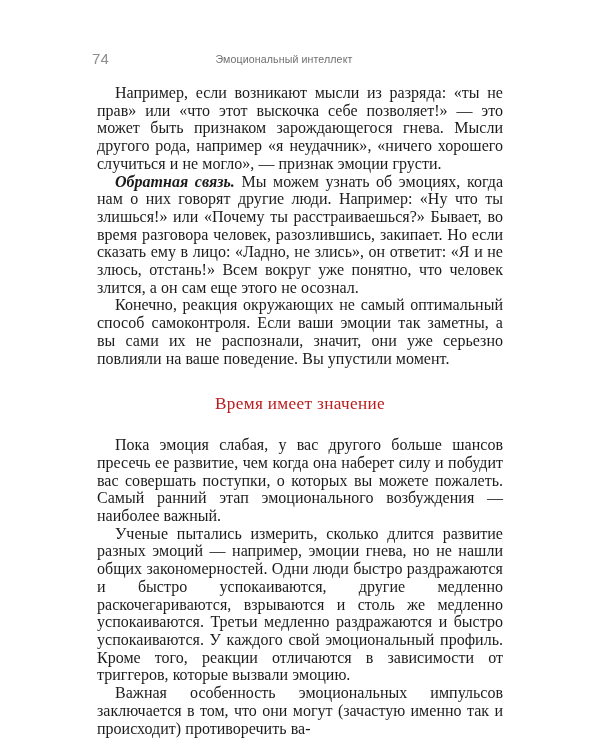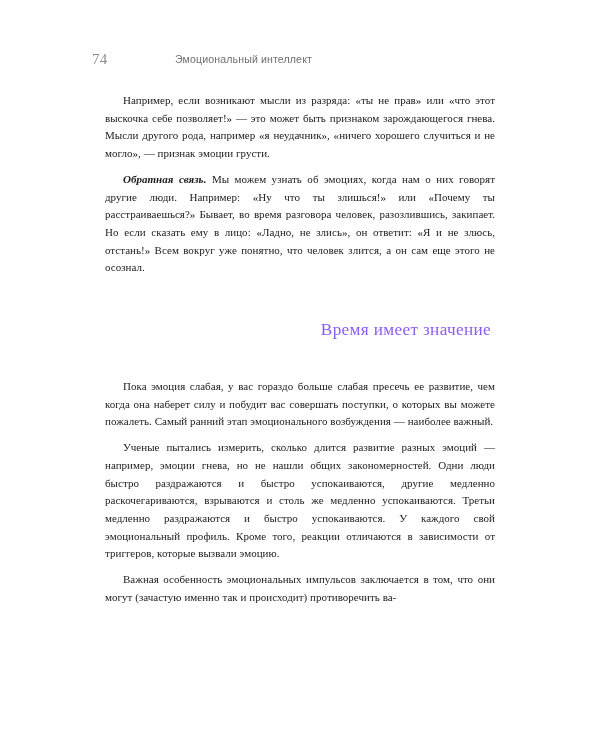--- a/index.html
+++ b/index.html
@@ -25,74 +25,74 @@
     position: absolute;
     left: 0;
     top: 50px;
     width: 600px;
     height: 18px;
   }
   .folio {
     position: absolute;
     left: 92px;
     top: 0;
-    font-family: Liberation Serif, serif;
+    font-family: Liberation Sans, sans-serif;
     font-size: 15px;
     line-height: 18px;
     color: #8d8d8d;
     letter-spacing: 0.2px;
   }
   .head-title {
     position: absolute;
-    left: 175px;
+    left: 149px;
     top: 2px;
     width: 270px;
-    text-align: left;
+    text-align: center;
     font-family: "Liberation Sans", sans-serif;
     font-size: 10.6px;
     line-height: 14px;
     color: #6f6f6f;
     letter-spacing: 0.12px;
     white-space: nowrap;
   }
 
   
   .text-block {
     position: absolute;
     left: 97px;
     top: 84px;
     width: 406px;
   }
   p.body-par {
-    margin: 8px;
+    margin: 0;
     text-indent: 18px;
     text-align: justify;
-    font-size: 11px;
+    font-size: 16px;
     line-height: 17.7px;
     letter-spacing: 0.02px;
     word-spacing: 0.1px;
     -webkit-hyphens: manual;
     hyphens: manual;
   }
   .run-in {
     font-weight: bold;
     font-style: italic;
   }
 
   
   h2.section-head {
-    margin: 12px;
+    margin: 4px;
     padding: 0;
     font-family: "Liberation Serif", serif;
     font-weight: normal;
     font-size: 17.2px;
     line-height: 22px;
-    text-align: right;
+    text-align: center;
     letter-spacing: 0.35px;
-    color: #8b5cf6;
+    color: #b91c1c;
   }
   .head-gap-top { height: 22px; }
   .head-gap-bottom { height: 17px; }
 </style>
 </head>
 <body>
 
 <div class="page">
 
   <div class="running-head">
@@ -100,26 +100,27 @@
     <div class="head-title">Эмоциональный интеллект</div>
   </div>
 
   <div class="text-block">
 
     <p class="body-par">Например, если возникают мысли из разряда: «ты не прав» или «что этот выскочка себе позволяет!» — это может быть признаком зарождающегося гнева. Мысли другого рода, например «я неудачник», «ничего хорошего случиться и не могло», — признак эмоции грусти.</p>
 
 
     <p class="body-par"><span class="run-in">Обратная связь.</span><span> Мы можем узнать об эмоциях, когда нам о них говорят другие люди. Например: «Ну что ты злишься!» или «Почему ты расстраиваешься?» Бывает, во время разговора человек, разозлившись, закипает. Но если сказать ему в лицо: «Ладно, не злись», он ответит: «Я и не злюсь, отстань!» Всем вокруг уже понятно, что человек злится, а он сам еще этого не осознал.</span></p>
 
+    <p class="body-par">Конечно, реакция окружающих не самый оптимальный способ самоконтроля. Если ваши эмоции так заметны, а вы сами их не распознали, значит, они уже серьезно повлияли на ваше поведение. Вы упустили момент.</p>
 
     <div class="head-gap-top"></div>
     <h2 class="section-head">Время имеет значение</h2>
     <div class="head-gap-bottom"></div>
 
-    <p class="body-par">Пока эмоция слабая, у вас гораздо больше слабая пресечь ее развитие, чем когда она наберет силу и побудит вас совершать поступки, о которых вы можете пожалеть. Самый ранний этап эмоционального возбуждения — наиболее важный.</p>
+    <p class="body-par">Пока эмоция слабая, у вас другого больше шансов пресечь ее развитие, чем когда она наберет силу и побудит вас совершать поступки, о которых вы можете пожалеть. Самый ранний этап эмоционального возбуждения — наиболее важный.</p>
 
     <p class="body-par">Ученые пытались измерить, сколько длится развитие разных эмоций — например, эмоции гнева, но не нашли общих закономерностей. Одни люди быстро раздражаются и быстро успокаиваются, другие медленно раскочегариваются, взрываются и столь же медленно успокаиваются. Третьи медленно раздражаются и быстро успокаиваются. У каждого свой эмоциональный профиль. Кроме того, реакции отличаются в зависимости от триггеров, которые вызвали эмоцию.</p>
 
 
     <p class="body-par">Важная особенность эмоциональных импульсов заключается в том, что они могут (зачастую именно так и происходит) противоречить ва-</p>
 
   </div>
 </div>
 
 </body></html>

